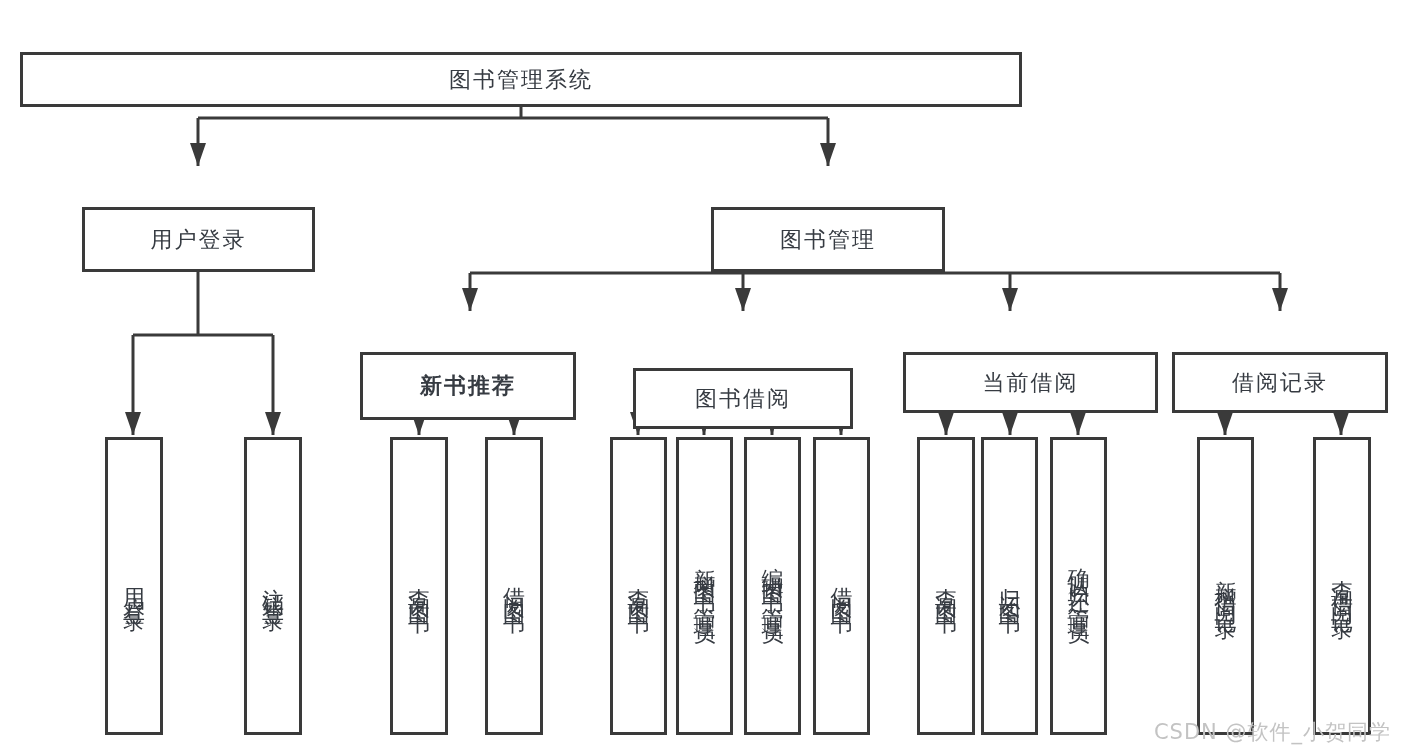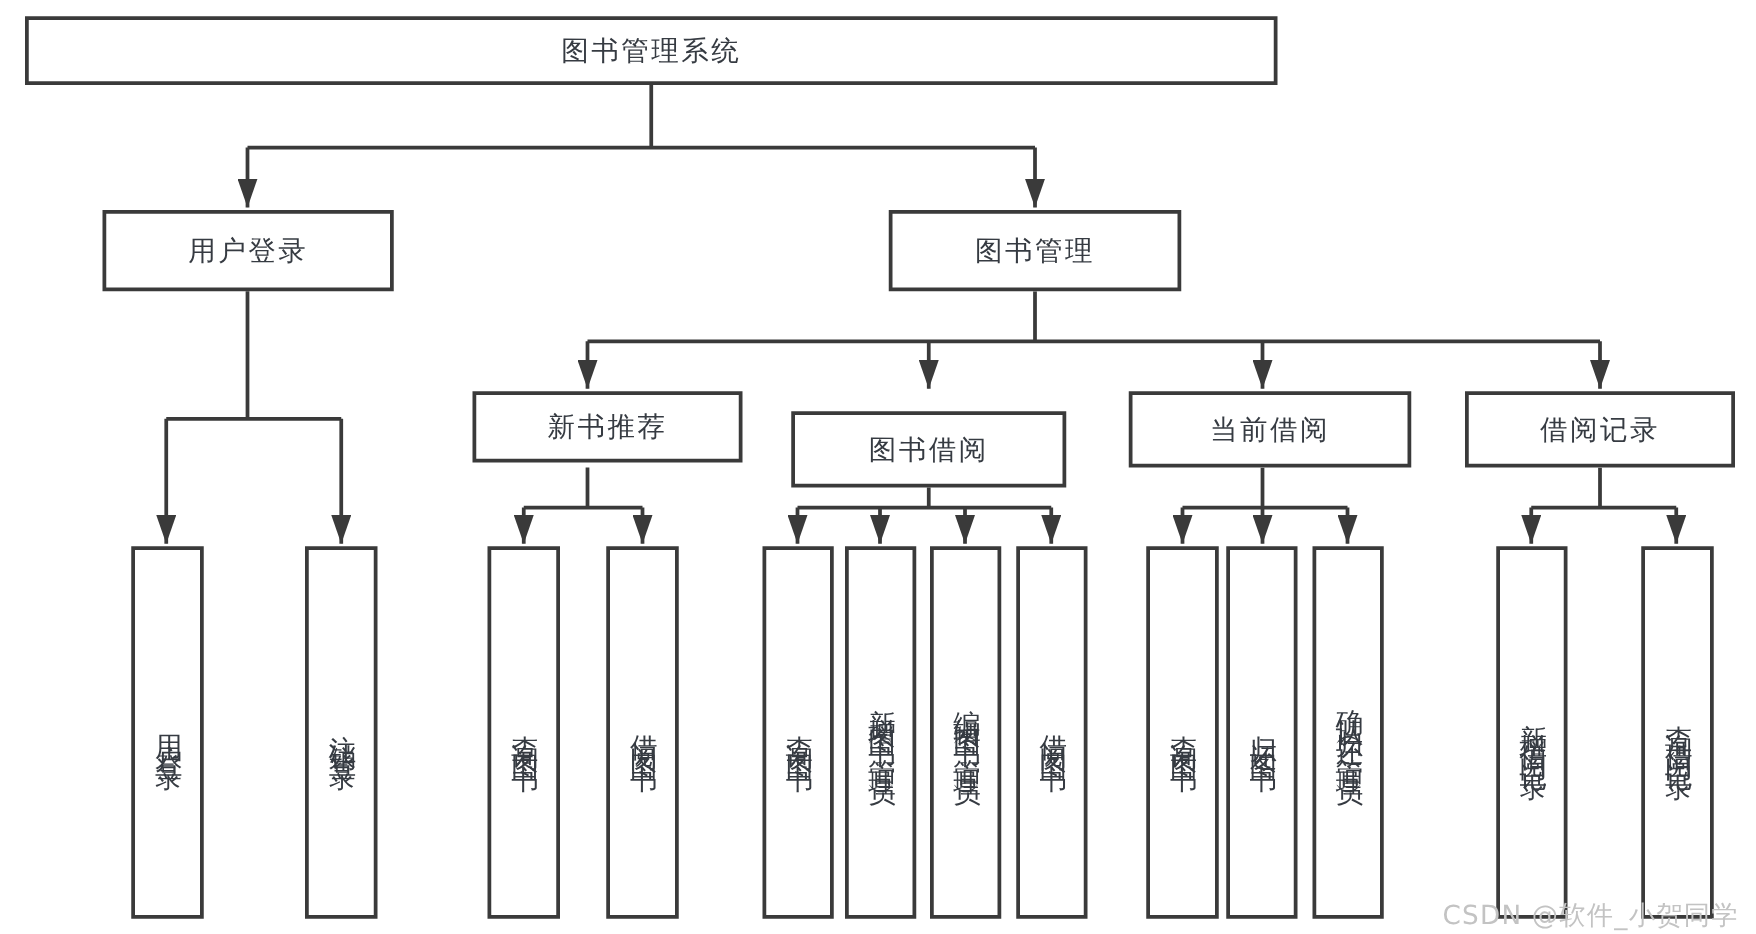--- a/index.html
+++ b/index.html
@@ -14,21 +14,21 @@
   .box {
     position:absolute;
     box-sizing:border-box;
     border:3px solid #3a3a3a;
     background:#ffffff;
     display:flex;
     align-items:center;
     justify-content:center;
     color:#363b42;
   }
-  .h { font-size:22px; letter-spacing:2px; white-space:nowrap; }
+  .h { font-size:22px; letter-spacing:2px; white-space:nowrap;margin-top:39px; }
   .v {
     writing-mode:vertical-rl;
     text-orientation:mixed;
     font-size:22px;
     letter-spacing:8px;
     line-height:1;
   }
   .watermark {
     position:absolute;
     right:14px; bottom:1px;
@@ -86,23 +86,23 @@
       <path d="M1225,406 V435" marker-end="url(#arw)"></path>
       <path d="M1341,406 V435" marker-end="url(#arw)"></path>
     </g>
   </svg>
 
   <div class="box h" style="left:20px; top:13px; width:1002px; height:55px;">图书管理系统</div>
 
   <div class="box h" style="left:82px; top:168px; width:233px; height:65px;">用户登录</div>
   <div class="box h" style="left:711px; top:168px; width:234px; height:65px;">图书管理</div>
 
-  <div class="box h" style="left:378px; top:313px; width:216px; height:57px;">新书推荐</div>
+  <div class="box h" style="left:360px; top:313px; width:216px; height:68px;font-weight:bold;">新书推荐</div>
   <div class="box h" style="left:633px; top:329px; width:220px; height:61px;">图书借阅</div>
-  <div class="box h" style="left:903px; top:313px; width:226px; height:61px;">当前借阅</div>
+  <div class="box h" style="left:903px; top:313px; width:255px; height:61px;">当前借阅</div>
   <div class="box h" style="left:1172px; top:313px; width:216px; height:61px;">借阅记录</div>
 
   <div class="box v" style="left:105px; top:437px; width:58px; height:298px;">用户登录</div>
   <div class="box v" style="left:244px; top:437px; width:58px; height:298px;">注销登录</div>
 
   <div class="box v" style="left:390px; top:437px; width:58px; height:298px;">查询图书</div>
   <div class="box v" style="left:485px; top:437px; width:58px; height:298px;">借阅图书</div>
 
   <div class="box v" style="left:610px; top:437px; width:57px; height:298px;">查询图书</div>
   <div class="box v" style="left:676px; top:437px; width:57px; height:298px;">新增图书（管理员）</div>

